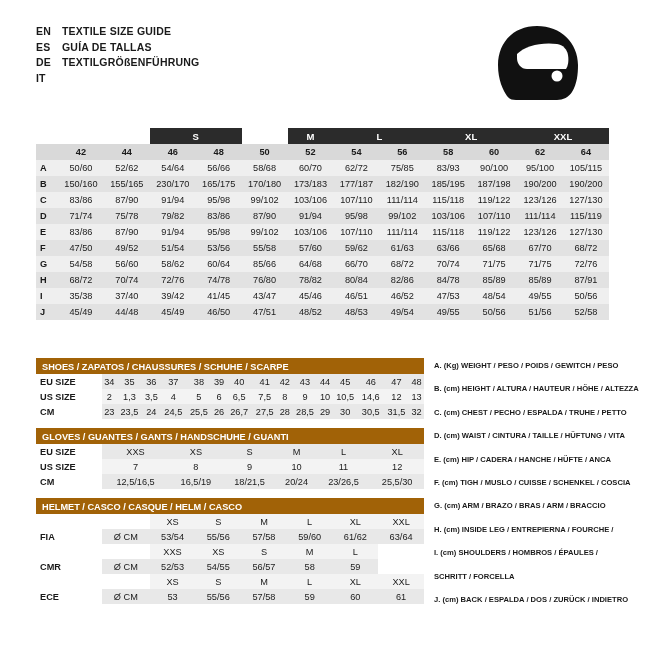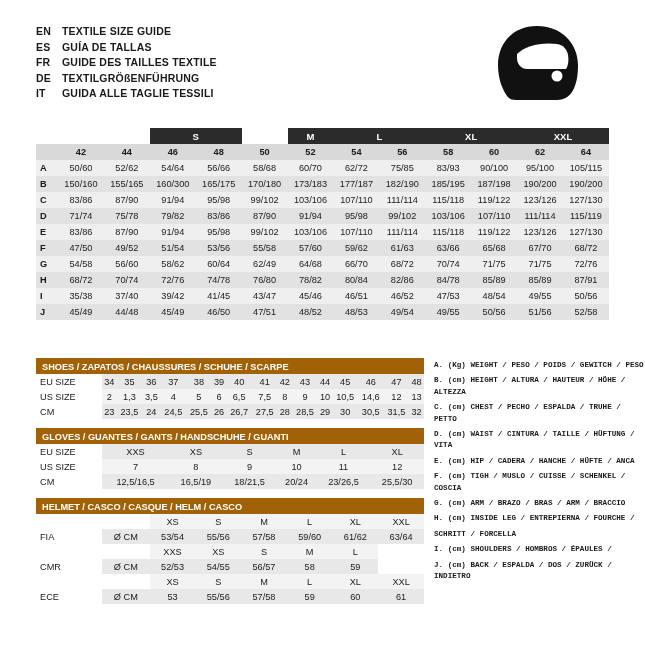--- a/index.html
+++ b/index.html
@@ -29,56 +29,51 @@
   .grpgap{background:#ffffff;}
   .numrow td{background:#d9d9d9;font-weight:bold;}
   .rowA td{background:#efefef;}
   .rowB td{background:#e2e2e2;}
   .blank{background:#ffffff !important;}
 
   
   .lower{position:absolute;left:36px;top:358px;width:573px;}
   .lower-left{position:absolute;left:0;top:0;width:388px;}
   .lower-right{position:absolute;left:398px;top:2px;width:212px;font-size:7.6px;line-height:11.4px;font-weight:bold;color:#1a1a1a;}
-  .lower-right div{margin-bottom:4px;font-family:Liberation Mono, monospace;}
+  .lower-right div{margin-bottom:12px;}
 
   .blockhdr{background:#a16207;color:#fff;font-weight:bold;font-size:9.2px;padding:4px 0 2px 6px;}
 
   table.sub{border-collapse:collapse;width:100%;font-size:9.2px;}
   table.sub td{height:15px;padding:0;text-align:center;vertical-align:middle;white-space:nowrap;}
-  table.sub td.rlbl{text-align:left;padding-left:4px;font-weight:normal;width:62px;margin-left:34px;}
+  table.sub td.rlbl{text-align:left;padding-left:4px;font-weight:bold;width:62px;margin-left:34px;}
   .shade{background:#e8e8e8;}
   .shade2{background:#f3f3f3;}
   .secblock{margin-bottom:9px;}
 </style>
 </head>
 <body>
 
 <div class="page">
 
   <div class="header">
     <div class="row">
         <span class="lang">EN</span>
         <span class="txt">TEXTILE SIZE GUIDE</span>
       </div>
     <div class="row">
         <span class="lang">ES</span>
         <span class="txt">GUÍA DE TALLAS</span>
       </div>
     <div class="row">
-        <span class="lang">FR</span>
-        <span class="txt">GUIDE DES TAILLES TEXTILE</span>
-      </div>
-    <div class="row">
         <span class="lang">DE</span>
         <span class="txt">TEXTILGRÖßENFÜHRUNG</span>
       </div>
     <div class="row">
         <span class="lang">IT</span>
-        <span class="txt">GUIDA ALLE TAGLIE TESSILI</span>
       </div>
   </div>
 
   <div class="helmet">
     <svg viewBox="0 0 92 78" width="92" height="78" xmlns="http://www.w3.org/2000/svg">
       <path d="M46 2 C22 2 7 19 7 41 C7 56 12 66 16 72 C18 75 21 76 25 76 L66 76 C72 76 78 73 81 68 C86 60 87 50 87 41 C87 19 70 2 46 2 Z" fill="#111111"></path>
       <path d="M26 30 C34 22 50 18 66 20 C72 21 76 25 77 31 C78 37 77 42 75 45 L36 45 C30 45 26 40 26 34 Z" fill="#ffffff"></path>
       <circle cx="66" cy="52" r="5.5" fill="#ffffff"></circle>
     </svg>
   </div>
@@ -123,21 +118,21 @@
           <td>75/85</td>
           <td>83/93</td>
           <td>90/100</td>
           <td>95/100</td>
           <td>105/115</td>
         </tr>
         <tr class="rowB">
           <td class="lbl">B</td>
           <td>150/160</td>
           <td>155/165</td>
-          <td>160/300</td>
+          <td>230/170</td>
           <td>165/175</td>
           <td>170/180</td>
           <td>173/183</td>
           <td>177/187</td>
           <td>182/190</td>
           <td>185/195</td>
           <td>187/198</td>
           <td>190/200</td>
           <td>190/200</td>
         </tr>
@@ -200,21 +195,21 @@
           <td>65/68</td>
           <td>67/70</td>
           <td>68/72</td>
         </tr>
         <tr class="rowA">
           <td class="lbl">G</td>
           <td>54/58</td>
           <td>56/60</td>
           <td>58/62</td>
           <td>60/64</td>
-          <td>62/49</td>
+          <td>85/66</td>
           <td>64/68</td>
           <td>66/70</td>
           <td>68/72</td>
           <td>70/74</td>
           <td>71/75</td>
           <td>71/75</td>
           <td>72/76</td>
         </tr>
         <tr class="rowB">
           <td class="lbl">H</td>
@@ -436,20 +431,20 @@
     <div class="lower-right">
       <div id="legend-body">
           <div>A. (Kg) WEIGHT / PESO / POIDS / GEWITCH / PESO</div>
           <div>B. (cm) HEIGHT / ALTURA / HAUTEUR / HÖHE / ALTEZZA</div>
           <div>C. (cm) CHEST / PECHO / ESPALDA / TRUHE / PETTO</div>
           <div>D. (cm) WAIST / CINTURA / TAILLE / HÜFTUNG / VITA</div>
           <div>E. (cm) HIP / CADERA / HANCHE / HÜFTE / ANCA</div>
           <div>F. (cm) TIGH / MUSLO / CUISSE / SCHENKEL / COSCIA</div>
           <div>G. (cm) ARM / BRAZO / BRAS / ARM / BRACCIO</div>
           <div>H. (cm) INSIDE LEG / ENTREPIERNA / FOURCHE /</div>
+          <div>I. (cm) SHOULDERS / HOMBROS / ÉPAULES /</div>
           <div>SCHRITT / FORCELLA</div>
-          <div>I. (cm) SHOULDERS / HOMBROS / ÉPAULES /</div>
           <div>J. (cm) BACK / ESPALDA / DOS / ZURÜCK / INDIETRO</div>
         </div>
     </div>
 
   </div>
 </div>
 
 </body></html>

